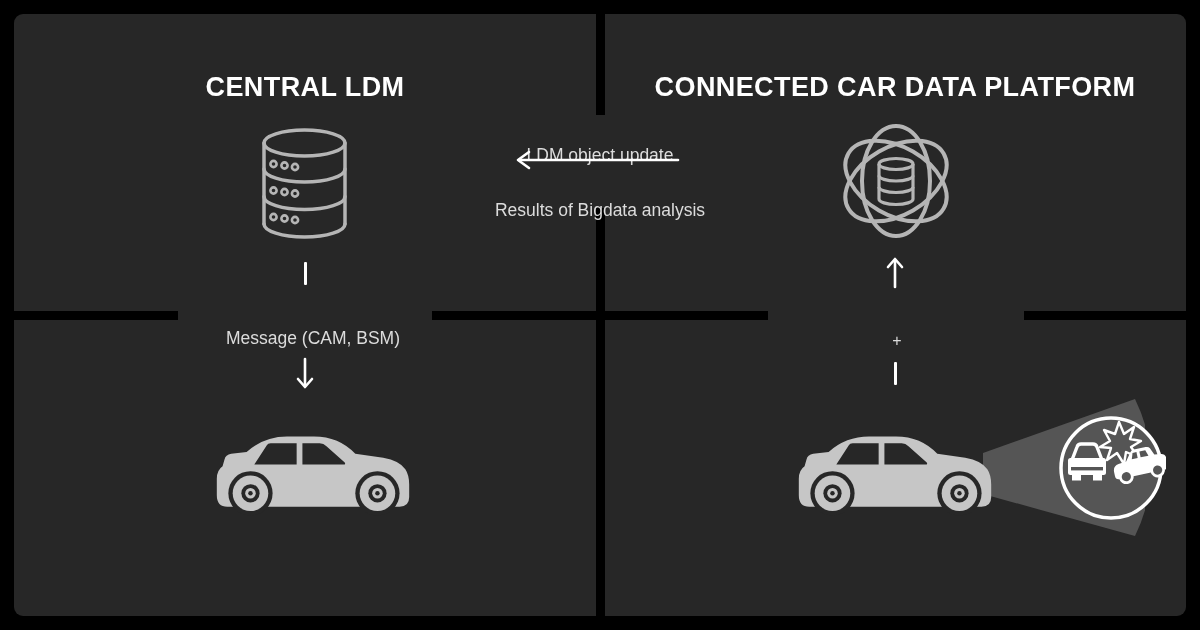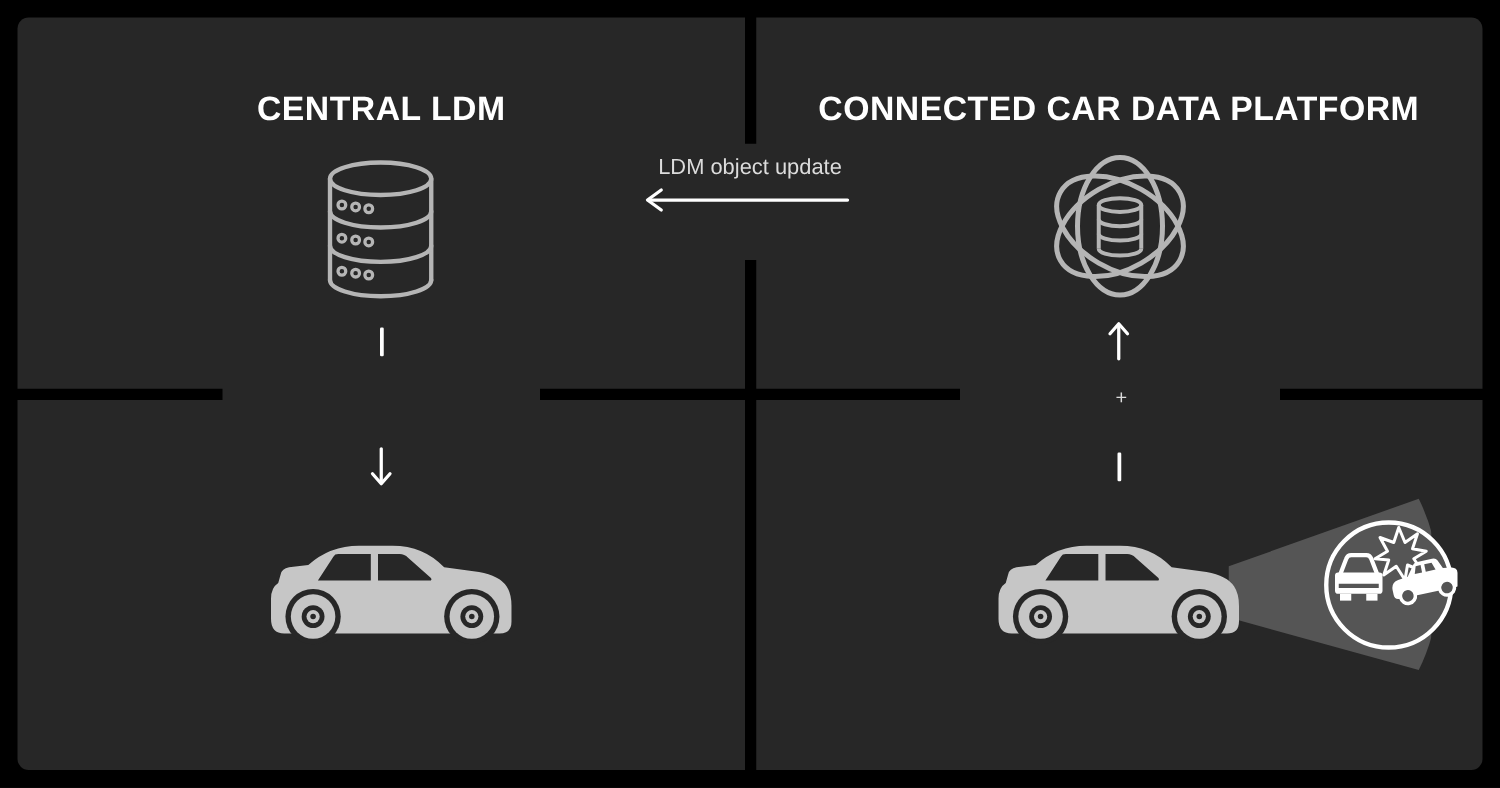--- a/index.html
+++ b/index.html
@@ -10,21 +10,21 @@
   .bar{position:absolute;background:#000;}
   .v-bar-top{left:596px;top:0;width:9px;height:115px;}
   .v-bar-bottom{left:596px;top:208px;width:9px;height:422px;}
   .h-bar-left{left:0;top:311px;width:178px;height:9px;}
   .h-bar-mid{left:432px;top:311px;width:336px;height:9px;}
   .h-bar-right{left:1024px;top:311px;width:176px;height:9px;}
   .title{position:absolute;width:520px;text-align:center;color:#fff;font-weight:700;
          font-size:27px;letter-spacing:0.4px;top:72px;}
   .title-left{left:45px;}
   .title-right{left:635px;}
-  .label{position:absolute;width:340px;text-align:center;color:#dcdcdc;font-size:17.5px;}
+  .label{position:absolute;width:340px;text-align:center;color:#dcdcdc;font-size:17.5px;margin-top:22px;}
   .lbl-update{left:430px;top:123px;}
   .lbl-results{left:430px;top:178px;}
   .lbl-message{left:143px;top:306px;}
   .lbl-speed{left:727px;top:290px;}
   .lbl-plus{left:727px;top:310px;font-size:16px;}
   .lbl-vision{left:727px;top:327px;}
   .abs{position:absolute;}
   .tick{position:absolute;width:3px;height:23px;background:#fff;border-radius:1px;}
   .tick-left{left:304px;top:262px;}
   .tick-right{left:894px;top:362px;}
@@ -84,22 +84,24 @@
     </g>
   </svg>
 
   <div class="label lbl-update">LDM object update</div>
   <svg class="abs" style="left:512px;top:148px;" width="172" height="24" viewBox="0 0 172 24">
     <g fill="none" stroke="#fff" stroke-width="2.6" stroke-linecap="round" stroke-linejoin="round">
       <line x1="166" y1="12" x2="7" y2="12"></line>
       <path d="M 17 4 L 6 12 L 17 20"></path>
     </g>
   </svg>
+  <div class="label lbl-results">Results of Bigdata analysis</div>
 
   <div class="tick tick-left"></div>
+  <div class="label lbl-message">Message (CAM, BSM)</div>
   <svg class="abs" style="left:295px;top:356px;" width="20" height="40" viewBox="0 0 20 40">
     <g fill="none" stroke="#fff" stroke-width="2.6" stroke-linecap="round" stroke-linejoin="round">
       <line x1="10" y1="3" x2="10" y2="30"></line>
       <path d="M 3 23 L 10 31 L 17 23"></path>
     </g>
   </svg>
 
   <svg class="abs" style="left:885px;top:250px;" width="20" height="40" viewBox="0 0 20 40">
     <g fill="none" stroke="#fff" stroke-width="2.6" stroke-linecap="round" stroke-linejoin="round">
       <line x1="10" y1="37" x2="10" y2="10"></line>

